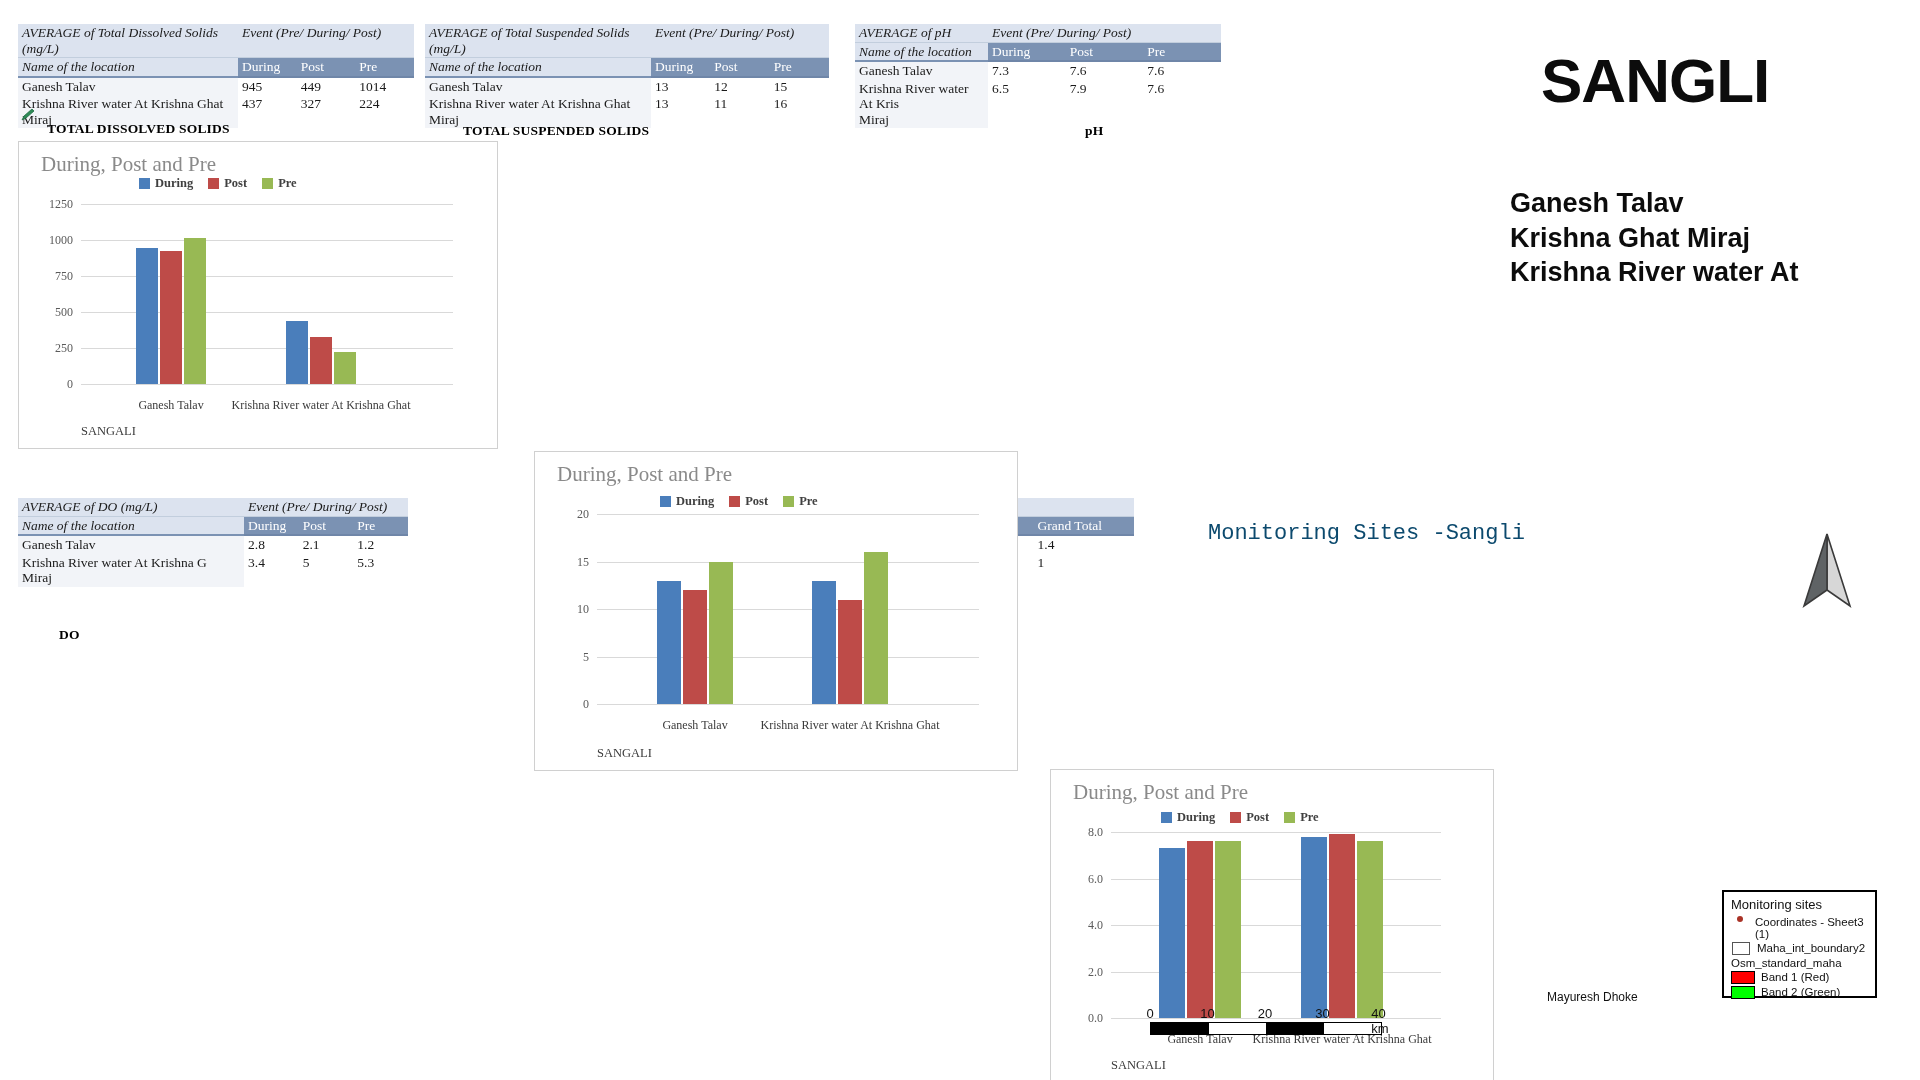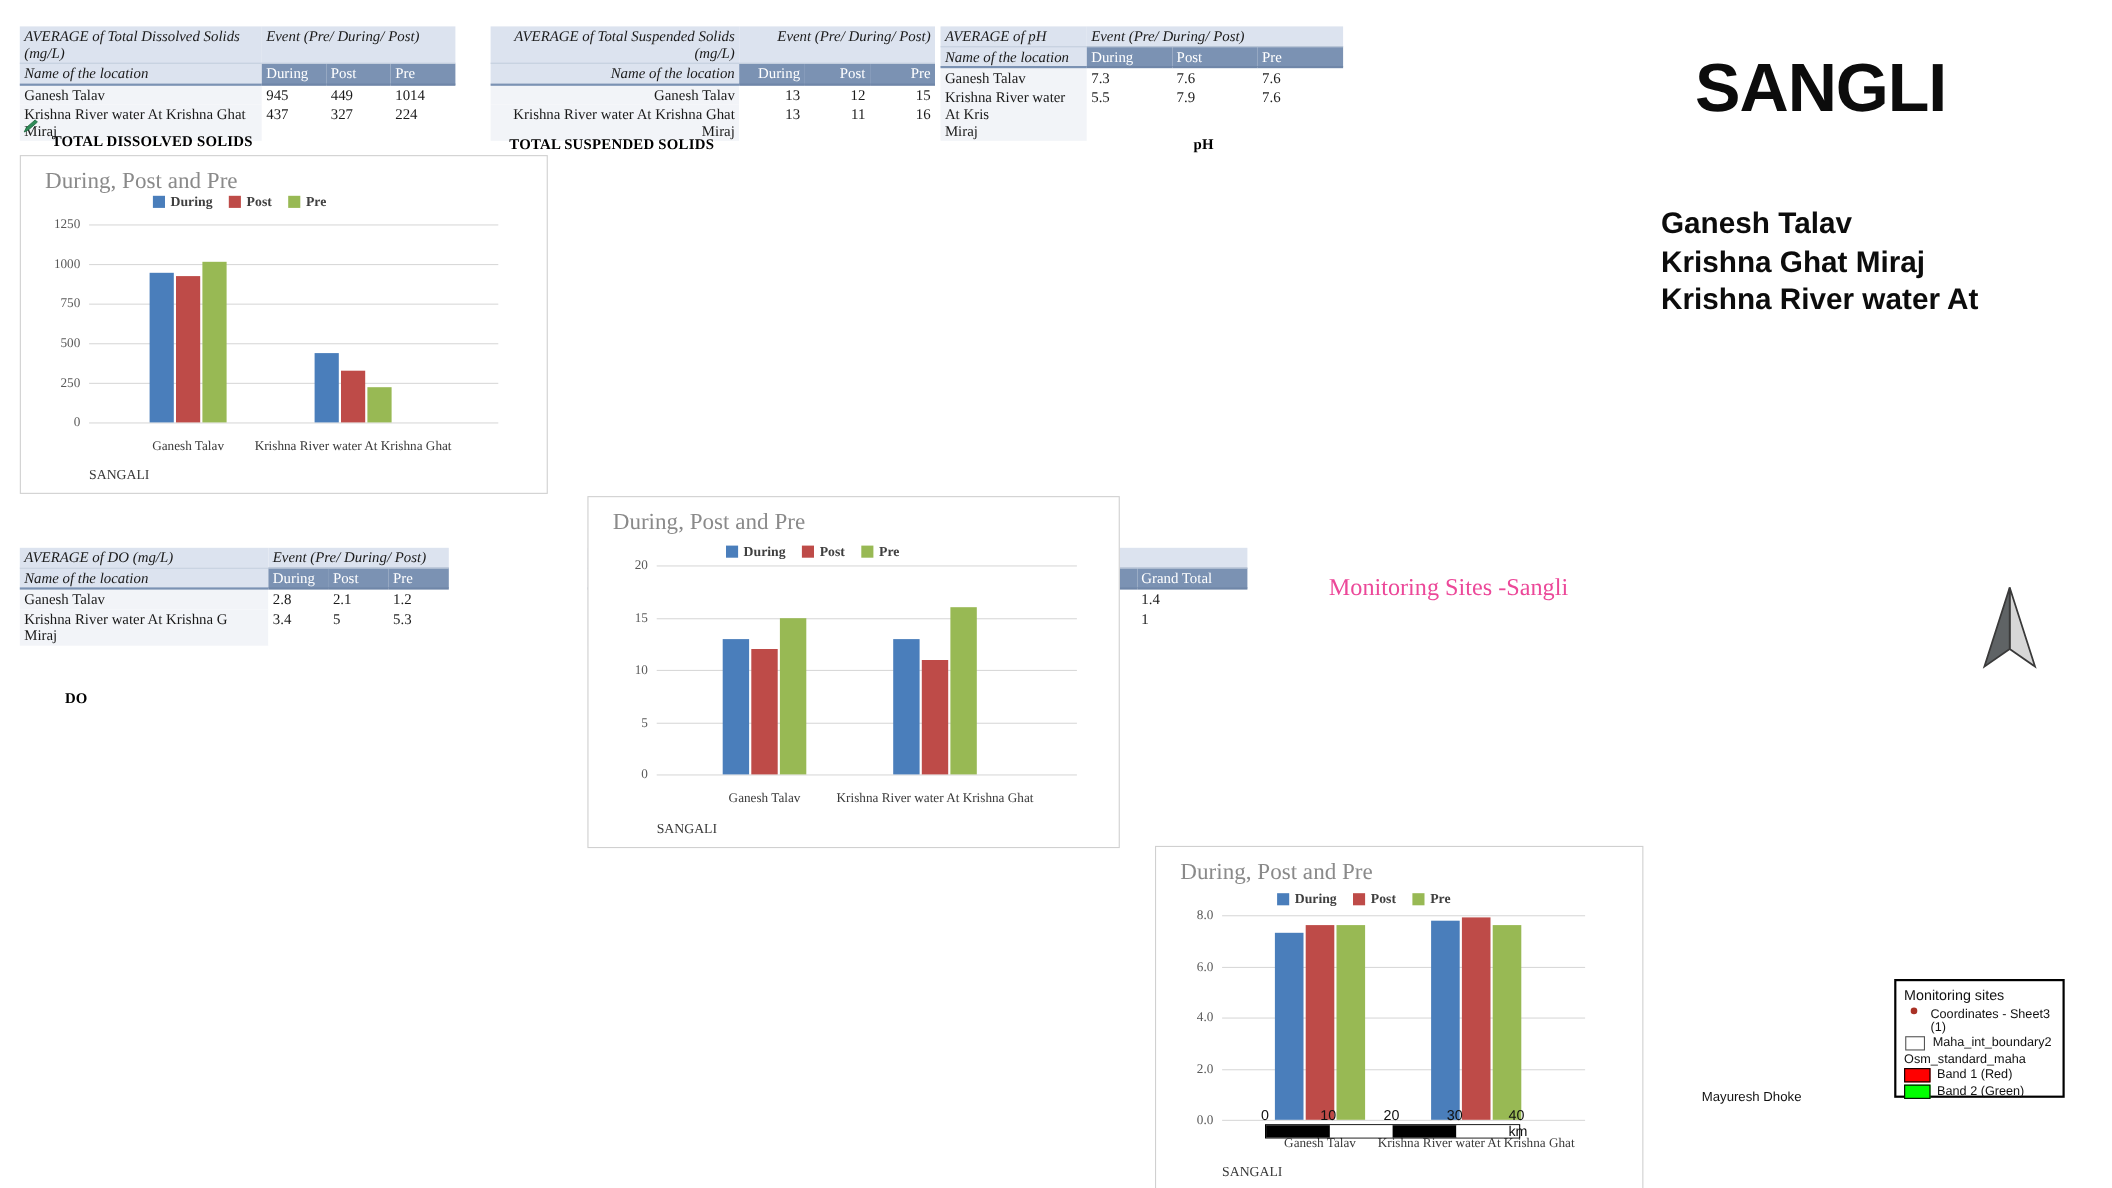--- a/index.html
+++ b/index.html
@@ -119,23 +119,23 @@
   .banner-sub{
     font-family:"Liberation Sans", sans-serif;
     font-weight:bold;
     font-size:27px;
     line-height:1.28;
     color:#0c0c0c;
   }
 
   
   .map-heading{
-    font-family:Liberation Serif, serif;
+    font-family:Liberation Mono, monospace;
     font-size:22px;
-    color:#ec4899;
+    color:#0c4a6e;
   }
   .legend-box{
     border:2px solid #000;
     background:#fff;
     box-sizing:border-box;
     padding:5px 7px;
     font-family:"Liberation Sans", sans-serif;
     font-size:11.5px;
     color:#111;
   }
@@ -184,21 +184,21 @@
   </tr>
 </tbody>
   </table>
 <div class="abs" style="left:20px;top:108px;width:16px;height:14px;">
   <svg width="16" height="14" viewBox="0 0 16 14">
       <path d="M2 12 L4 8 L12 1 L14 3 L6 10 Z" fill="#2e8b57" stroke="#1f6b42" stroke-width="0.8"></path>
     </svg>
 </div>
 <div class="abs chart-label" style="left:20px;top:121px;">TOTAL DISSOLVED SOLIDS</div>
 
-<table class="pivot abs" style="left:446px;top:24px;width:404px;text-align:right;">
+<table class="pivot abs" style="left:425px;top:24px;width:404px;">
   <tbody>
       <tr>
     <td class="pv-title" style="width:218px;">AVERAGE of Total Suspended Solids (mg/L)</td>
     <td class="pv-ev" colspan="3">Event (Pre/ During/ Post)</td>
   </tr>
   <tr>
     <td class="pv-sub">Name of the location</td>
     <td class="pv-head" style="width:62px;">During</td>
     <td class="pv-head" style="width:58px;">Post</td>
     <td class="pv-head">Pre</td>
@@ -232,21 +232,21 @@
     <td class="pv-head">Pre</td>
   </tr>
   <tr class="pv-body">
     <td>Ganesh Talav</td>
     <td class="val">7.3</td>
     <td class="val">7.6</td>
     <td class="val">7.6</td>
   </tr>
   <tr class="pv-body pv-row2">
     <td><span>Krishna River water At Kris</span><br><span>Miraj</span></td>
-    <td class="val">5.5</td>
+    <td class="val">6.5</td>
     <td class="val">7.9</td>
     <td class="val">7.6</td>
   </tr>
 </tbody>
   </table>
 <div class="abs chart-label" style="left:1058px;top:123px;">pH</div>
 
 <table class="pivot abs" style="left:18px;top:498px;width:390px;">
   <tbody>
       <tr>

